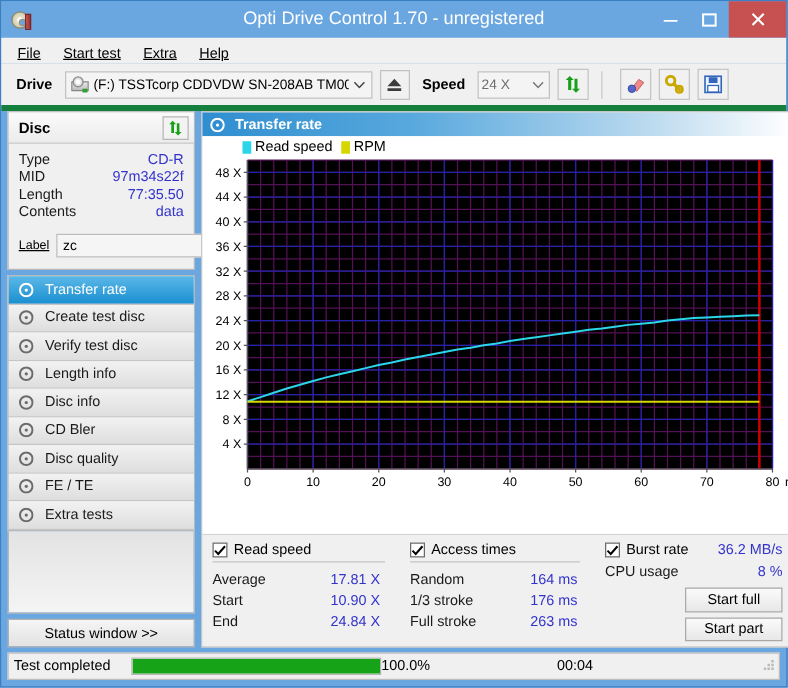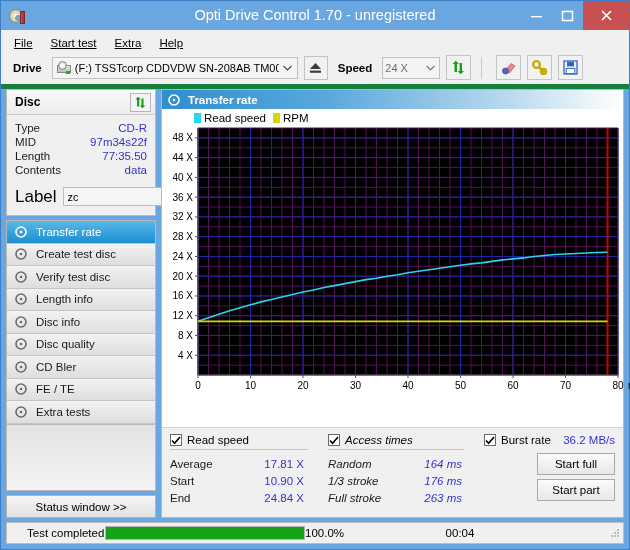--- a/index.html
+++ b/index.html
@@ -126,21 +126,21 @@
   .disc-head .t { font-weight: bold; font-size: 12px; }
   .disc-head .refresh {
     margin-left: auto; width: 21px; height: 19px; border: 1px solid #b6b6b6;
     background: #f3f3f3; display: flex; align-items: center; justify-content: center;
   }
   .disc-rows { padding: 6px 8px 5px 8px; }
   .drow { display: flex; justify-content: space-between; font-size: 11.5px; padding: 1px 0; }
   .drow .k { color: #1a1a1a; }
   .drow .v { color: #3333cc; }
   .label-row { display: flex; align-items: center; padding: 4px 6px 8px 8px; }
-  .label-row .k { font-size: 17px; margin-right: 6px; }
+  .label-row .k { font-size: 10px; margin-right: 6px; text-decoration: underline; }
   .label-input {
     flex: 1 1 auto; height: 19px; background: #f5f5f5; border: 1px solid #bdbdbd;
     font-size: 11px; padding: 0 4px; line-height: 17px; color: #000;
   }
   .label-btn {
     width: 21px; height: 21px; margin-left: 5px; border: 1px solid #b6b6b6;
     background: #f3f3f3; display: flex; align-items: center; justify-content: center;
   }
   
   .sidebar { margin-top: 4px; background: #eaeaea; border: 1px solid #b9b9b9; }
@@ -176,21 +176,21 @@
   .legend .lt { margin-right: 7px; color: #000; }
   .chart-svg { position: absolute; left: 0; top: 0; }
   
   .stats {
     flex: 0 0 90px; height: 90px; background: #f0f0f0;
     display: flex; padding: 6px 8px 4px 8px;
     border-top: 1px solid #d4d4d4;
   }
   .stat-col { display: flex; flex-direction: column; }
   .stat-col.c1 { width: 158px; }
-  .stat-col.c2 { width: 156px; font-style: italic; }
+  .stat-col.c2 { width: 156px; }
   .stat-col.c3 { flex: 1 1 auto; }
   .cb-row { display: flex; align-items: center; font-size: 11.5px; padding-bottom: 3px; }
   .cbx {
     width: 12px; height: 12px; background: #fff; border: 1px solid #6a6a6a;
     margin-right: 5px; display: flex; align-items: center; justify-content: center;
     flex: 0 0 12px;
   }
   .cb-underline { border-bottom: 1px solid #c4c4c4; width: 138px; margin-bottom: 5px; }
   .cb-underline.w2 { width: 136px; }
   .srow { display: flex; font-size: 11.5px; padding: 2.5px 0; }
@@ -204,21 +204,21 @@
     background: linear-gradient(180deg,#fbfbfb,#e7e7e7);
     font-size: 11.5px; display: flex; align-items: center; justify-content: center;
     width: 78px; margin-left: auto; margin-top: 4px;
   }
   
   .statusbar {
     flex: 0 0 22px; height: 22px; margin: 4px 5px 5px 5px;
     background: #f0f0f0; border: 1px solid #bdbdbd;
     display: flex; align-items: center; font-size: 11.5px;
   }
-  .sb-text { width: 98px; padding-left: 20px; }
+  .sb-text { width: 98px; padding-left: 4px; }
   .sb-prog {
     width: 200px; height: 14px; background: #ffffff; border: 1px solid #b5b5b5;
     position: relative; overflow: hidden;
   }
   .sb-prog .fill { position: absolute; left: 0; top: 0; bottom: 0; background: #17a317; }
   .sb-pct { width: 72px; }
   .sb-time { width: 118px; text-align: center; margin-left: 24px; }
   .sb-grip { margin-left: auto; margin-right: 3px; opacity: .5; }
 </style>
 </head>
@@ -413,30 +413,30 @@
           </span>
           <span>Disc info</span>
         </div>
         <div class="side-item">
           <span class="si-icon">
             <svg width="12" height="12" viewBox="0 0 12 12">
                 <circle cx="6" cy="6" r="5" fill="none" stroke="#6b6b6b" stroke-width="1.6"></circle>
                 <circle cx="6" cy="6" r="1.3" fill="#6b6b6b"></circle>
               </svg>
           </span>
-          <span>Disc quality</span>
+          <span>CD Bler</span>
         </div>
         <div class="side-item">
           <span class="si-icon">
             <svg width="12" height="12" viewBox="0 0 12 12">
                 <circle cx="6" cy="6" r="5" fill="none" stroke="#6b6b6b" stroke-width="1.6"></circle>
                 <circle cx="6" cy="6" r="1.3" fill="#6b6b6b"></circle>
               </svg>
           </span>
-          <span>CD Bler</span>
+          <span>Disc quality</span>
         </div>
         <div class="side-item">
           <span class="si-icon">
             <svg width="12" height="12" viewBox="0 0 12 12">
                 <circle cx="6" cy="6" r="5" fill="none" stroke="#6b6b6b" stroke-width="1.6"></circle>
                 <circle cx="6" cy="6" r="1.3" fill="#6b6b6b"></circle>
               </svg>
           </span>
           <span>FE / TE</span>
         </div>
@@ -671,20 +671,24 @@
         <div class="stat-col c3">
           <div class="cb-row">
             <span class="cbx">
               <svg width="10" height="9" viewBox="0 0 10 9">
                   <path d="M1 4.5 L3.6 7.2 L9 1" fill="none" stroke="#000" stroke-width="1.6"></path>
                 </svg>
             </span>
             <span>Burst rate</span>
             <span class="burst-val">36.2 MB/s</span>
           </div>
+          <div class="srow c3">
+            <span class="sk">CPU usage</span>
+            <span class="sv">8 %</span>
+          </div>
           <div class="btn">
             <span>Start full</span>
           </div>
           <div class="btn">
             <span>Start part</span>
           </div>
         </div>
 
       </div>
     </div>

